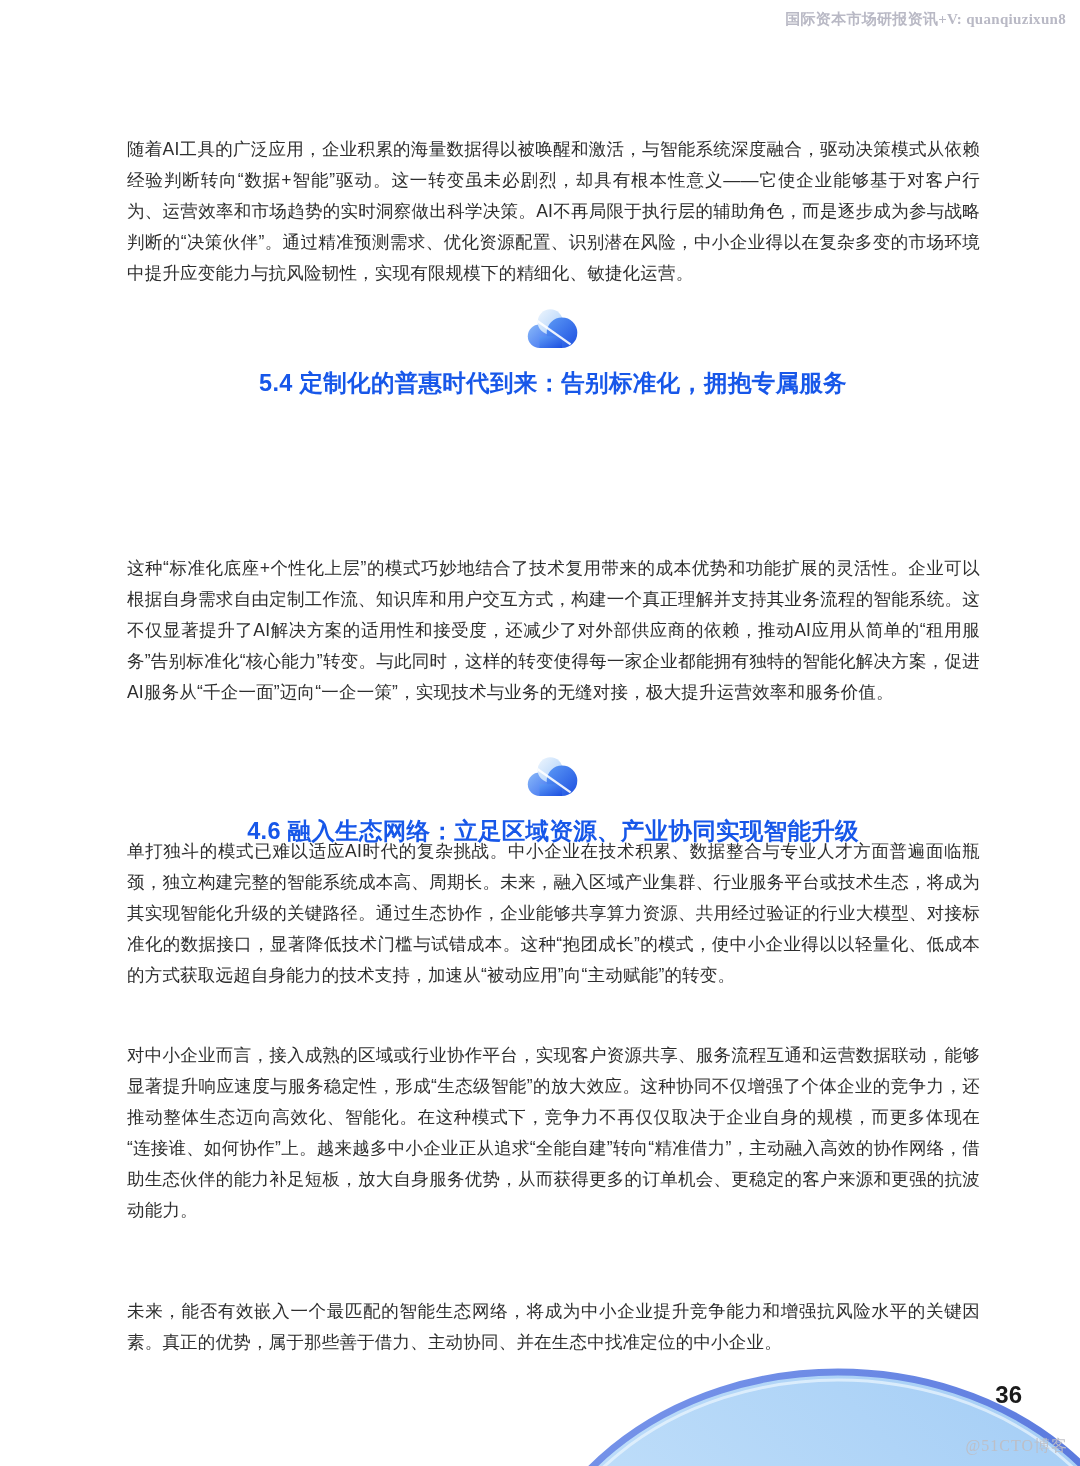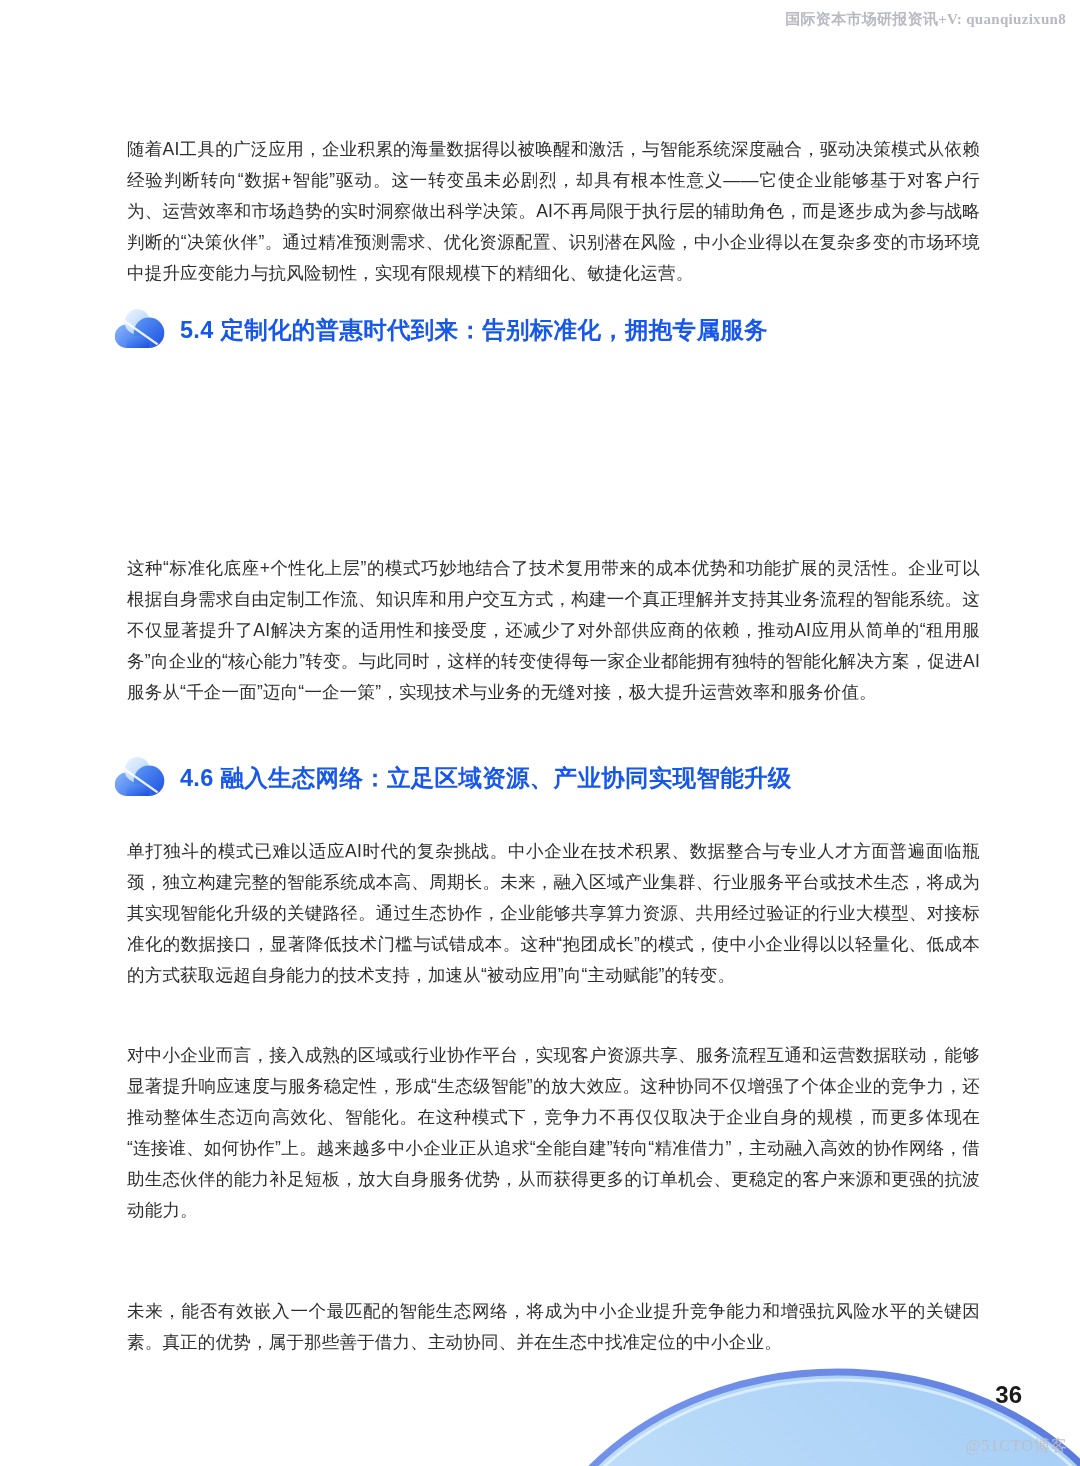--- a/index.html
+++ b/index.html
@@ -19,20 +19,21 @@
   .body-par{
     position:absolute;left:115px;width:853px;
     font-size:17.5px;line-height:31px;color:#2e2e2e;
     text-align:justify;letter-spacing:.2px;
     margin:12px;
   }
   .sec-head{
     position:absolute;left:113px;width:880px;
     display:flex;align-items:center;gap:13px;
     margin:0;
+    flex-direction:column;
   }
   .sec-head .title{
     font-size:23.5px;font-weight:bold;color:#1757e9;
     letter-spacing:.3px;white-space:nowrap;
   }
   .cloud{width:54px;height:48px;flex:0 0 auto;}
   .pageno{
     position:absolute;top:1381px;right:58px;
     font-size:24px;font-weight:600;color:#1b1b1b;
   }
@@ -77,21 +78,21 @@
       <circle cx="27" cy="17" r="14" fill="url(#cA2)"></circle>
       <circle cx="40" cy="29" r="17" fill="url(#cA3)"></circle>
       <rect x="15" y="33" width="25" height="13" fill="url(#cA3)"></rect>
       <g clip-path="url(#cAclip)">
         <rect x="28.5" y="4" width="2.6" height="48" fill="#ffffff" opacity="0.9" transform="rotate(-55 30 28)"></rect>
       </g>
     </svg>
     <span class="title">5.4 定制化的普惠时代到来：告别标准化，拥抱专属服务</span>
   </div>
 
-  <p class="body-par" style="top:541px">这种“标准化底座+个性化上层”的模式巧妙地结合了技术复用带来的成本优势和功能扩展的灵活性。企业可以根据自身需求自由定制工作流、知识库和用户交互方式，构建一个真正理解并支持其业务流程的智能系统。这不仅显著提升了AI解决方案的适用性和接受度，还减少了对外部供应商的依赖，推动AI应用从简单的“租用服务”向企业的“核心能力”转变。与此同时，这样的转变使得每一家企业都能拥有独特的智能化解决方案，促进AI服务从“千企一面”迈向“一企一策”，实现技术与业务的无缝对接，极大提升运营效率和服务价值。</p>
+  <p class="body-par" style="top:541px">这种“标准化底座+个性化上层”的模式巧妙地结合了技术复用带来的成本优势和功能扩展的灵活性。企业可以根据自身需求自由定制工作流、知识库和用户交互方式，构建一个真正理解并支持其业务流程的智能系统。这不仅显著提升了AI解决方案的适用性和接受度，还减少了对外部供应商的依赖，推动AI应用从简单的“租用服务”告别标准化“核心能力”转变。与此同时，这样的转变使得每一家企业都能拥有独特的智能化解决方案，促进AI服务从“千企一面”迈向“一企一策”，实现技术与业务的无缝对接，极大提升运营效率和服务价值。</p>
 
   <div class="sec-head" style="top:754px">
     <svg class="cloud" viewBox="0 0 60 52">
       <defs>
         <linearGradient id="cB1" x1="0" y1="0" x2="1" y2="1">
           <stop offset="0" stop-color="#8ab9f8"></stop>
             <stop offset="1" stop-color="#3e6ff0"></stop>
         </linearGradient>
         <linearGradient id="cB2" x1="0" y1="0" x2="1" y2="1">
           <stop offset="0" stop-color="#eef6fe"></stop>

